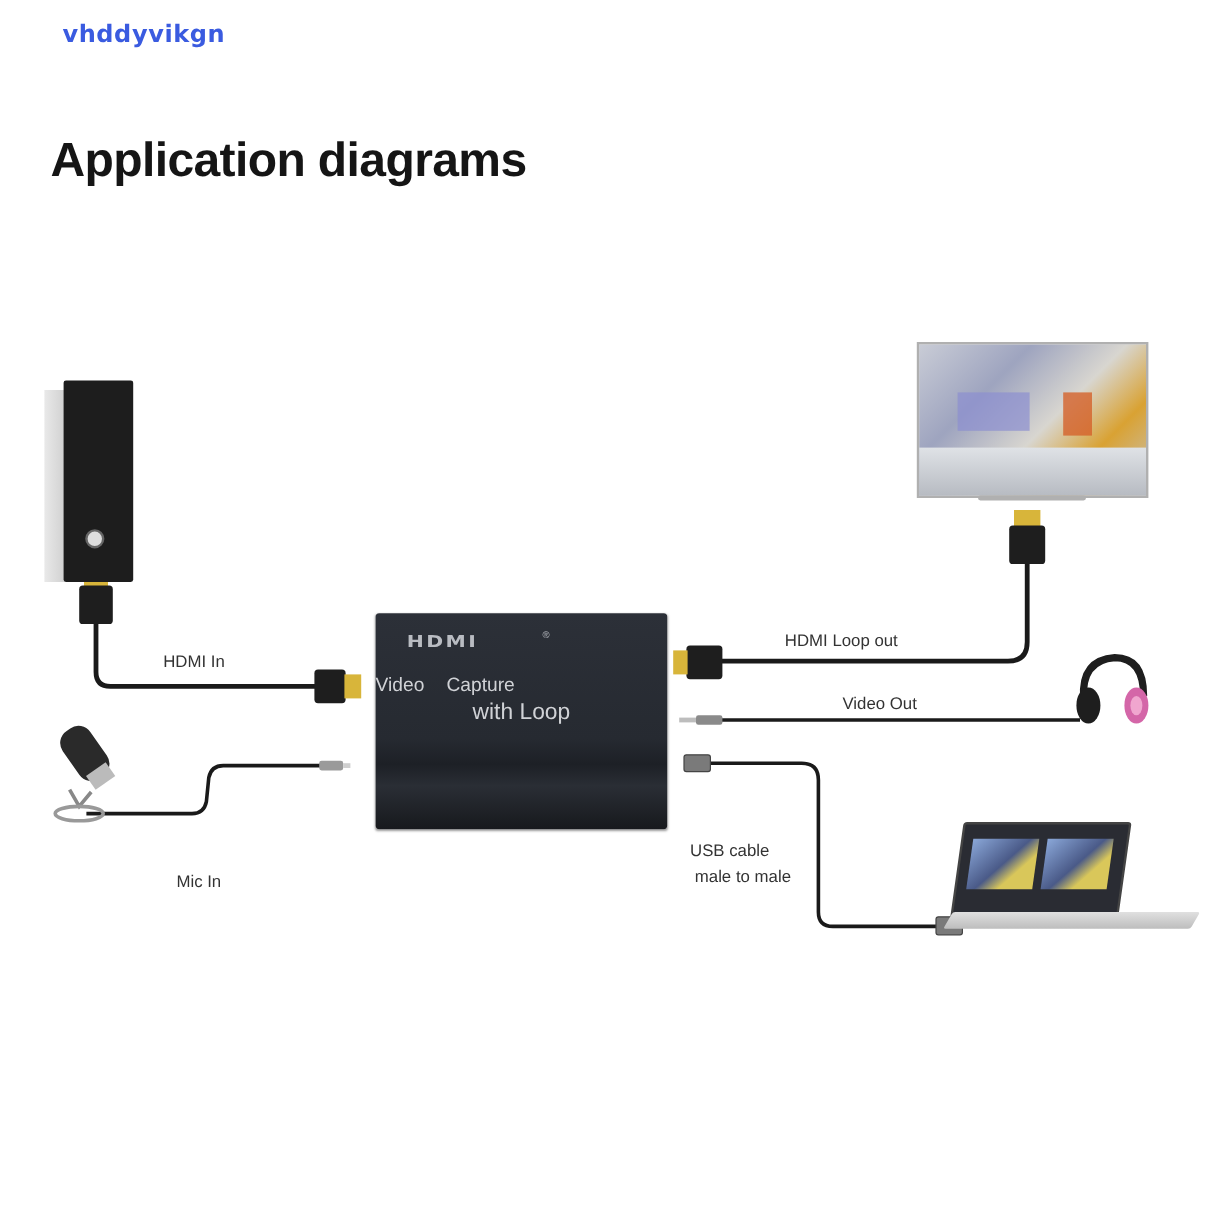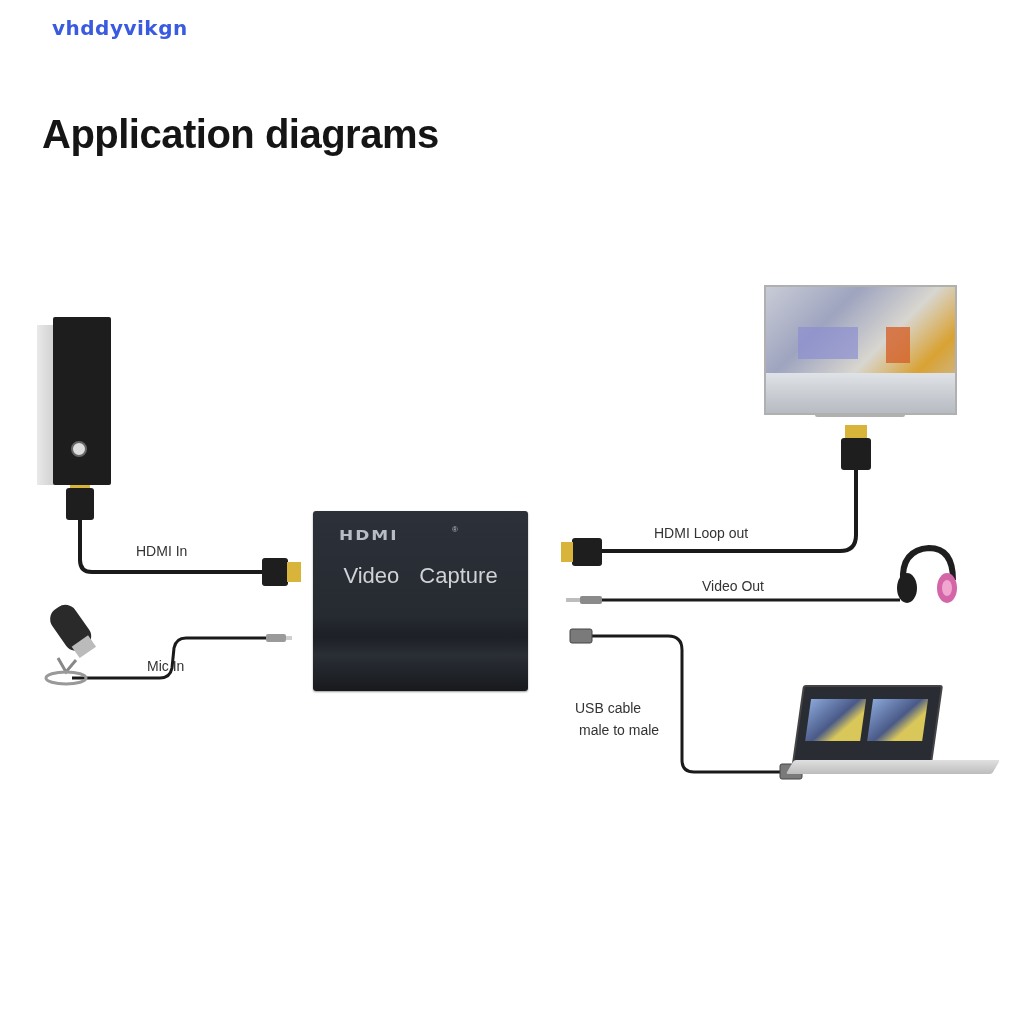--- a/index.html
+++ b/index.html
@@ -3,24 +3,24 @@
 <meta charset="utf-8">
 <style>
   html, body { margin: 0; padding: 0; background: #ffffff; }
   body { width: 1024px; height: 1024px; position: relative; overflow: hidden; font-family: "Liberation Sans", sans-serif; }
   .watermark { position: absolute; left: 52px; top: 16px; font-family: "DejaVu Sans", sans-serif; font-weight: bold; font-size: 20px; color: #3a5be0; letter-spacing: 0.5px; }
   .title { position: absolute; left: 42px; top: 112px; font-family: "Liberation Sans", sans-serif; font-weight: bold; font-size: 40px; color: #151515; letter-spacing: -0.5px; }
   .label { position: absolute; font-family: "Liberation Sans", sans-serif; font-size: 14px; color: #333; line-height: 21px; }
   svg.wires { position: absolute; left: 0; top: 0; }
 
   
-  .device { position: absolute; left: 313px; top: 511px; width: 215px; height: 180px; background: linear-gradient(180deg, #2c3038 0%, #262a31 58%, #1d2026 70%, #2a2e35 80%, #17191d 100%); border-radius: 3px; box-shadow: 0 1px 2px rgba(0,0,0,0.4); }
+  .device { position: absolute; left: 313px; top: 511px; width: 243px; height: 180px; background: linear-gradient(180deg, #2c3038 0%, #262a31 58%, #1d2026 70%, #2a2e35 80%, #17191d 100%); border-radius: 3px; box-shadow: 0 1px 2px rgba(0,0,0,0.4); }
   .device .logo { position: absolute; left: 26px; top: 14px; font-family: "DejaVu Sans", sans-serif; font-weight: bold; font-size: 17px; color: #b9bcc2; letter-spacing: 2px; transform: scaleY(0.8); }
   .device .logo-r { position: absolute; left: 139px; top: 14px; font-size: 8px; color: #b9bcc2; }
-  .device .line1 { position: absolute; left: 0; right: 0; top: 52px; text-align: center; font-size: 22px; color: #d0d2d6; word-spacing: 14px; }
+  .device .line1 { position: absolute; left: 0; right: 0; top: 52px; font-size: 16px; color: #d0d2d6; word-spacing: 14px; }
   .device .line2 { position: absolute; left: 0; right: 0; top: 72px; text-align: center; font-size: 19px; color: #d0d2d6; }
 
   
   .pc { position: absolute; left: 37px; top: 317px; width: 76px; height: 176px; }
   .pc .side { position: absolute; left: 0; top: 8px; width: 18px; height: 160px; background: linear-gradient(90deg, #e9e9e9, #cfcfcf); }
   .pc .front { position: absolute; left: 16px; top: 0; width: 58px; height: 168px; background: #1d1d1d; border-radius: 2px; }
   .pc .btn { position: absolute; left: 34px; top: 124px; width: 12px; height: 12px; border-radius: 50%; background: #ddd; border: 2px solid #666; }
 
   
   .tv { position: absolute; left: 764px; top: 285px; width: 189px; height: 126px; background: linear-gradient(135deg, #c9ccd6 0%, #9ea4bf 30%, #d8d6d0 55%, #d9a233 75%, #c7c3bb 100%); border: 2px solid #b0b0b0; }
@@ -72,20 +72,21 @@
 
   <path d="M588 636 L668 636 Q682 636 682 650 L682 760 Q682 772 694 772 L786 772" fill="none" stroke="#1a1a1a" stroke-width="3"></path>
   <rect x="570" y="629" width="22" height="14" rx="2" fill="#7a7a7a" stroke="#444" stroke-width="1"></rect>
   <rect x="780" y="764" width="22" height="15" rx="2" fill="#7a7a7a" stroke="#444" stroke-width="1"></rect>
 </svg>
 
 <div class="device">
   <div class="logo">HDMI</div>
   <div class="logo-r">®</div>
   <div class="line1">Video Capture</div>
+  <div class="line2">with Loop</div>
 </div>
 
 <div class="pc">
   <div class="side"></div>
   <div class="front"></div>
   <div class="btn"></div>
 </div>
 
 <div class="tv">
   <div class="floor"></div>
@@ -110,17 +111,17 @@
 <svg class="mic" viewBox="0 0 70 90">
   <g transform="rotate(-35 35 30)">
     <rect x="22" y="4" width="28" height="48" rx="12" fill="#2a2a2a"></rect>
     <rect x="26" y="44" width="20" height="14" fill="#bbb"></rect>
   </g>
   <path d="M22 58 L30 72 L40 60" fill="none" stroke="#888" stroke-width="3"></path>
   <ellipse cx="30" cy="78" rx="20" ry="6" fill="none" stroke="#999" stroke-width="3"></ellipse>
 </svg>
 
 <div class="label" style="left:136px; top:541px;">HDMI In</div>
-<div class="label" style="left:147px; top:656px;">Mic In</div>
+<div class="label" style="left:147px; top:724px;">Mic In</div>
 <div class="label" style="left:654px; top:523px;">HDMI Loop out</div>
 <div class="label" style="left:702px; top:576px;">Video Out</div>
 <div class="label" style="left:543px; top:698px;margin-left:32px;">USB cable</div>
 <div class="label" style="left:579px; top:720px;">male to male</div>
 
 </body></html>

